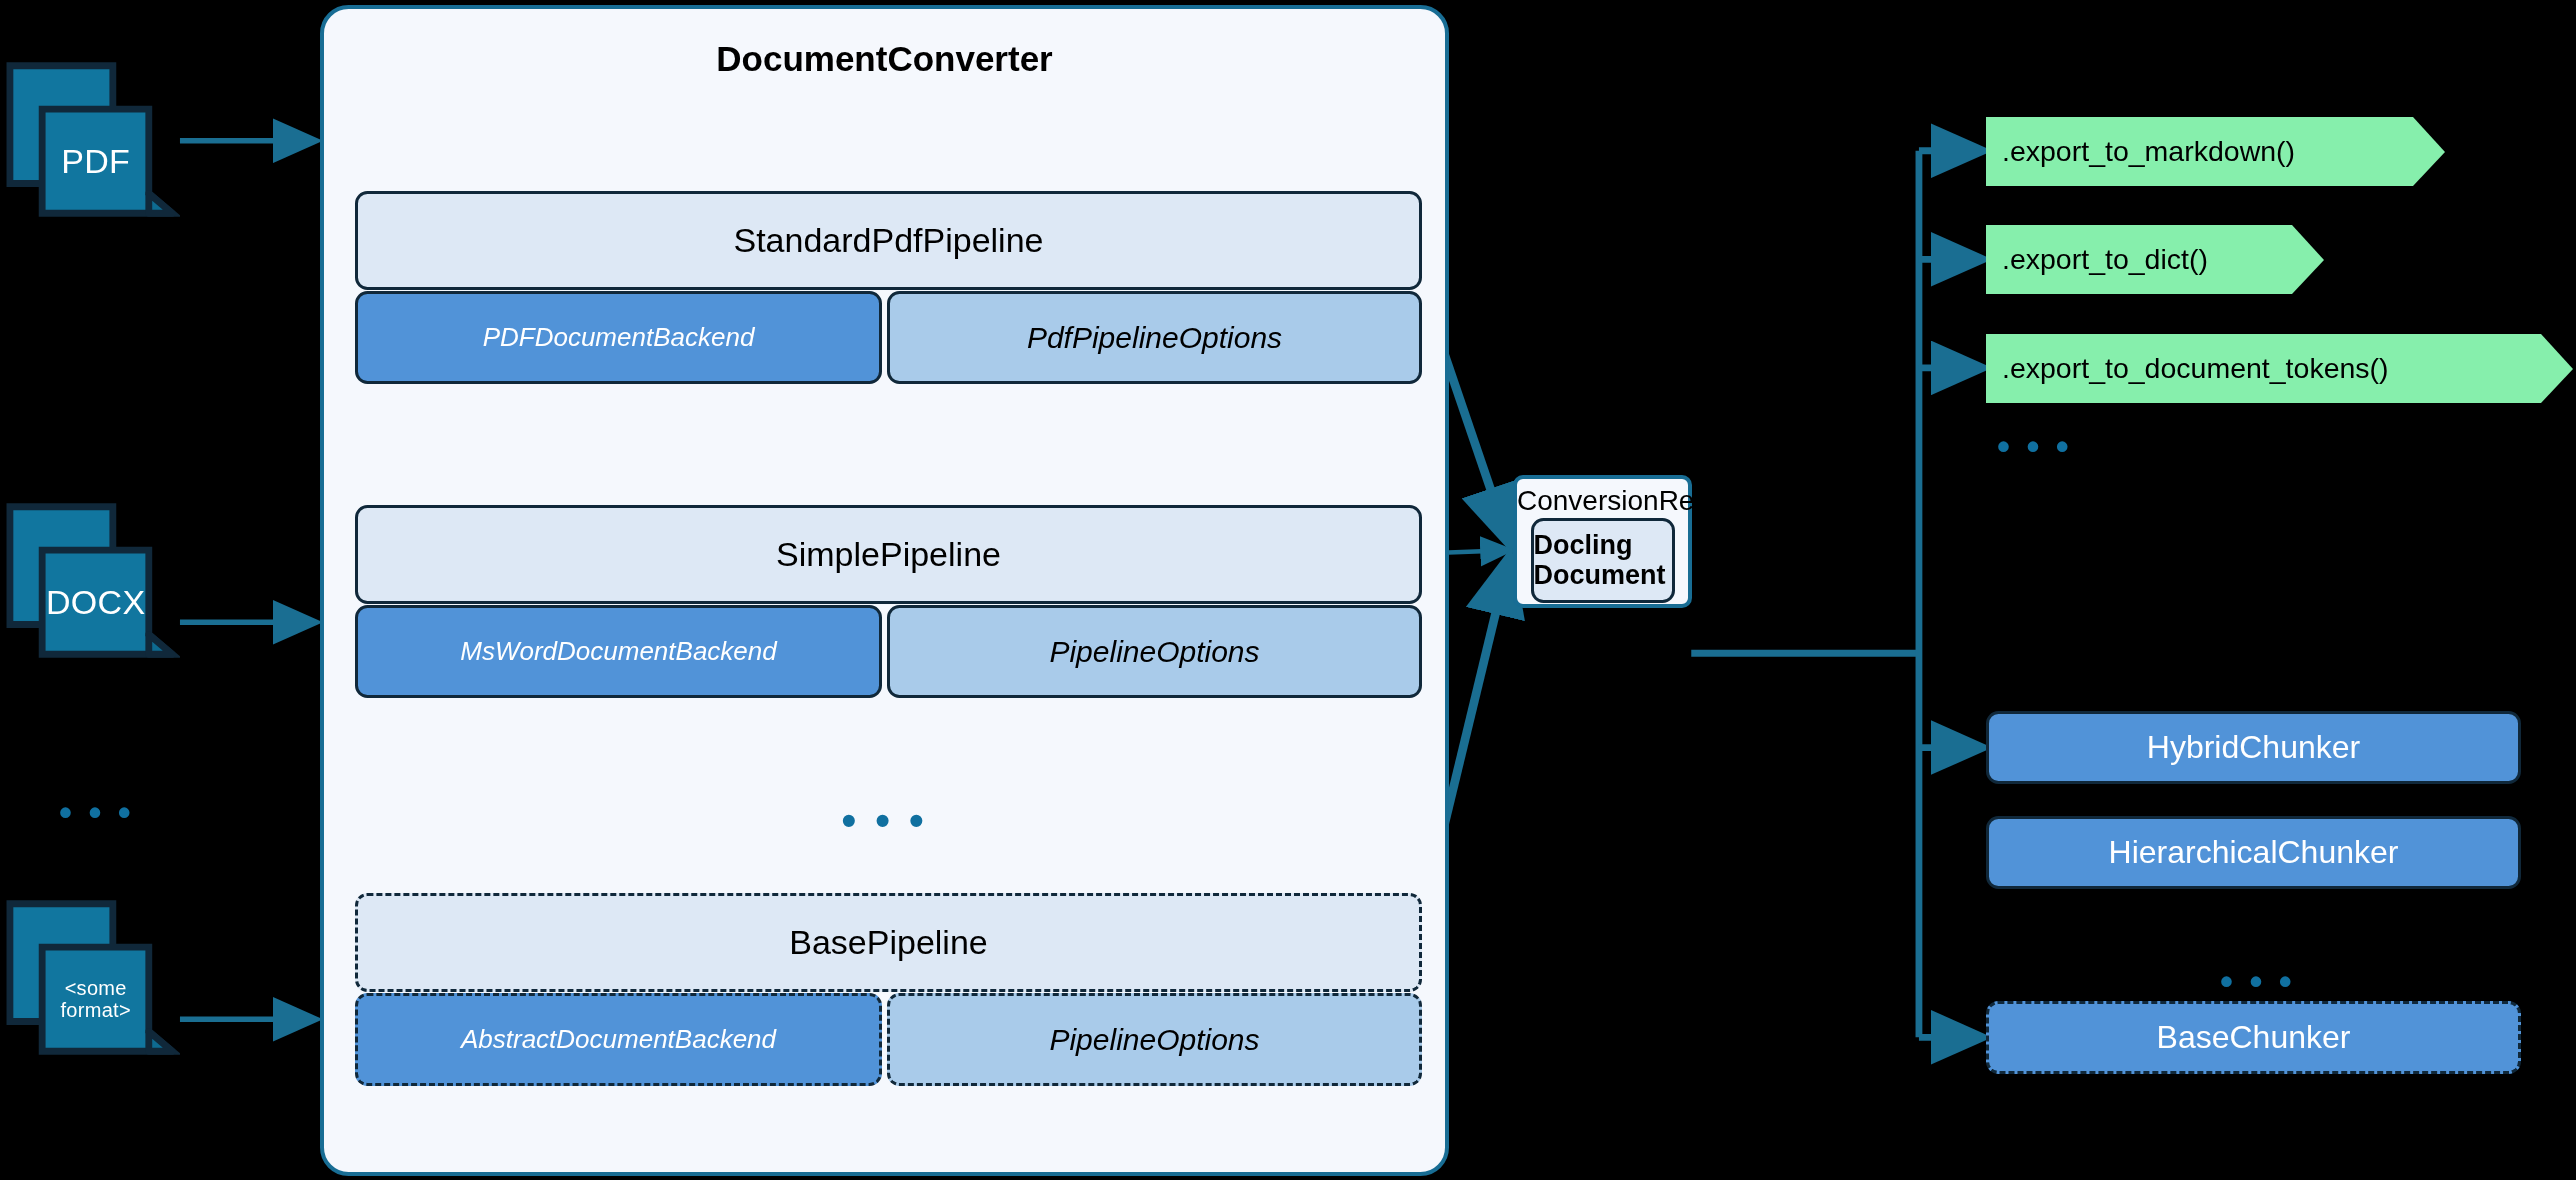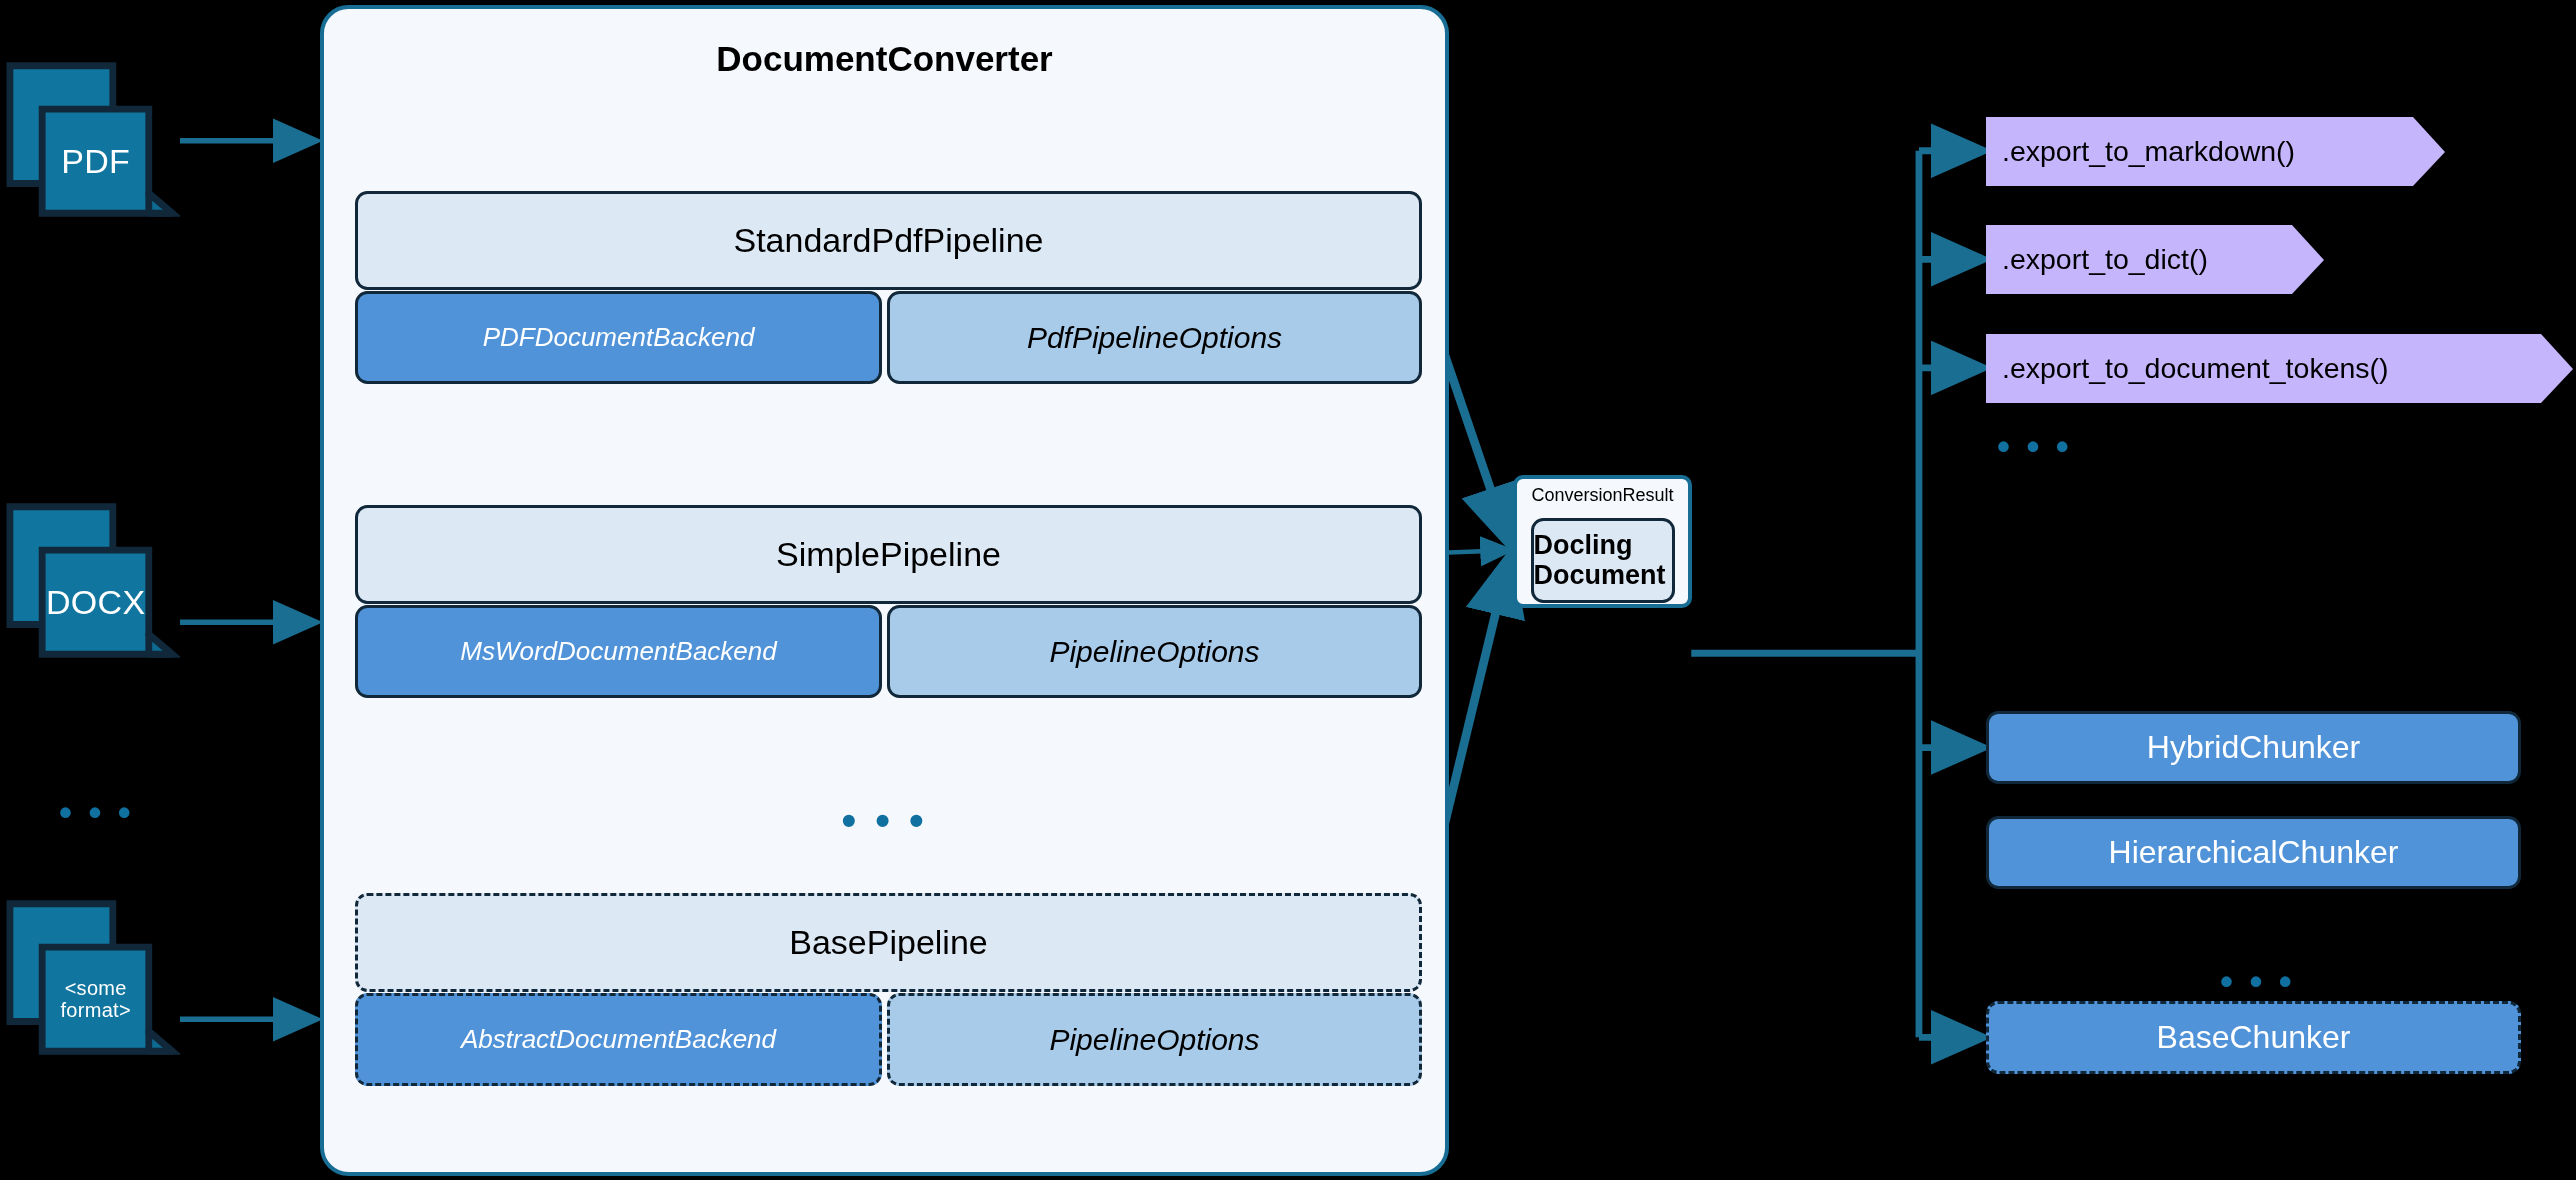--- a/index.html
+++ b/index.html
@@ -57,32 +57,32 @@
     color:#1070a0;font-size:42px;font-weight:bold;letter-spacing:3.7px;line-height:1;
   }
 
   
   #conv-result{
     position:absolute;left:1513px;top:475px;width:179px;height:133px;
     background:#f5f8fd;border:4.3px solid #186d94;border-radius:10px;box-sizing:border-box;
   }
   #conv-result-title{
     position:absolute;left:0;top:5.6px;width:100%;text-align:center;
-    font-size:18px;color:#000;
+    font-size:28px;color:#000;
   }
   #docling-doc{
     position:absolute;left:13.6px;top:39px;width:calc(100% - 27px);height:85px;
     background:#dde8f5;border:3.7px solid #10283a;border-radius:12.4px;box-sizing:border-box;
     display:flex;flex-direction:column;align-items:flex-start;justify-content:center;
     font-size:27px;font-weight:bold;color:#000;line-height:1.08;
   }
 
   
   .export-chev{
-    position:absolute;height:69px;background:#c4b5fd;
+    position:absolute;height:69px;background:#86efac;
     display:flex;align-items:center;
     color:#000;font-size:28.5px;
     padding-left:16px;box-sizing:border-box;
   }
 
   
   .chunker{
     position:absolute;left:1986px;width:535px;height:73px;
     background:#5193d8;border:3.7px solid #10283a;border-radius:12.4px;box-sizing:border-box;
     display:flex;align-items:center;justify-content:center;

